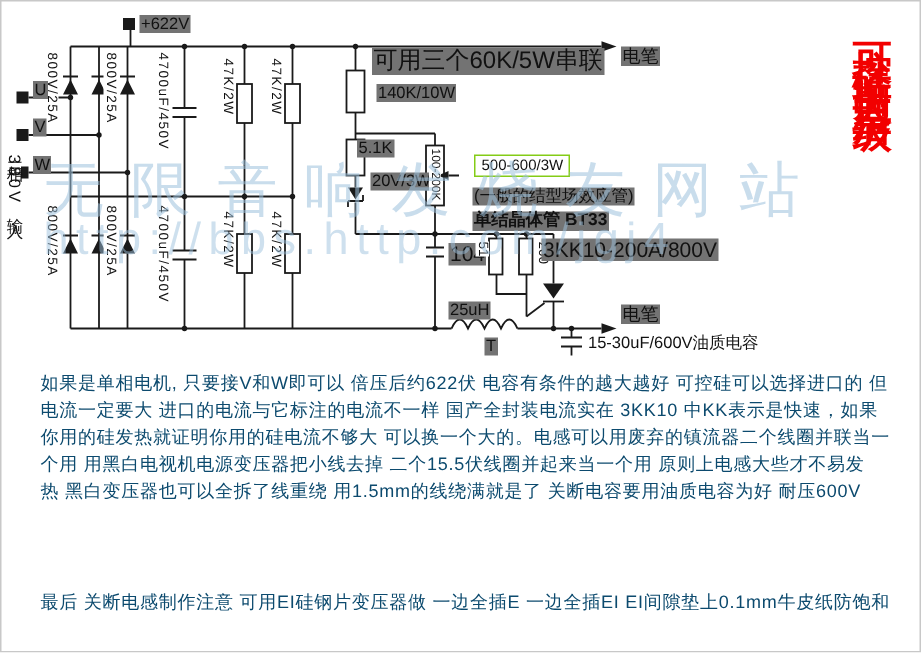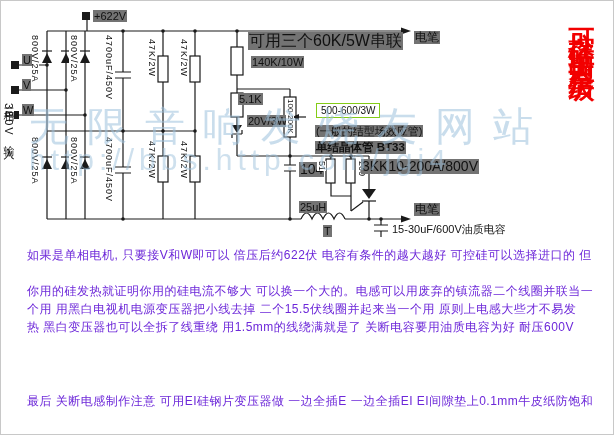--- a/index.html
+++ b/index.html
@@ -8,21 +8,21 @@
           font-family:"Liberation Sans",sans-serif;}
   .lbl{position:absolute;font:11px "Liberation Sans",sans-serif;color:#111;
        background:#737373;padding:0 1px;white-space:nowrap;z-index:3;line-height:1.1;}
   .sm{font-size:14px;}
   .nobg{background:transparent;}
   .vlbl{position:absolute;writing-mode:vertical-rl;font:9px "Liberation Sans",sans-serif;
         color:#111;background:#fff;z-index:3;letter-spacing:1px;white-space:nowrap;line-height:1;}
   .vbig{font-size:11px;letter-spacing:2px;}
   .boxlbl{position:absolute;font:10px "Liberation Sans",sans-serif;color:#111;background:#fff;
           border:1px solid #84cc16;padding:1px 4px;white-space:nowrap;z-index:3;}
-  .note{position:absolute;left:26px;font:12px "Liberation Sans",sans-serif;color:#6d28d9;
+  .note{position:absolute;left:26px;font:12px "Liberation Sans",sans-serif;color:#0c4a6e;
         white-space:nowrap;z-index:3;letter-spacing:0.5px;}
   .wm1{position:absolute;left:28px;top:98px;font:40px "Liberation Sans",sans-serif;
        color:#9ec2dd;opacity:0.55;letter-spacing:18px;white-space:nowrap;z-index:4;}
   .wm2{position:absolute;left:28px;top:142px;font:30px "Liberation Sans",sans-serif;
        color:#9ec2dd;opacity:0.5;letter-spacing:5px;white-space:nowrap;z-index:4;}
   .red-title{position:absolute;left:568px;top:6px;writing-mode:vertical-rl;
              color:#f20000;font:bold 26px "Liberation Sans",sans-serif;
              letter-spacing:6px;z-index:6;line-height:1;}
   svg{position:absolute;left:0;top:0;z-index:2;}
   .bold{font-weight:bold;}
@@ -169,18 +169,19 @@
   <div class="lbl" style="left:298px;top:200px;">25uH</div>
   <div class="lbl" style="left:322px;top:224px;">T</div>
   <div class="lbl nobg" style="left:390px;top:222px;">15-30uF/600V油质电容</div>
 
   <div class="wm1">无限音响发烧友网站</div>
   <div class="wm2">http://bbs.http.com/jgj4</div>
 
   <div class="red-title">可控硅输出大型后级</div>
 
   <div class="note" style="top:246px;">如果是单相电机, 只要接V和W即可以  倍压后约622伏  电容有条件的越大越好  可控硅可以选择进口的  但</div>
+  <div class="note" style="top:264px;">电流一定要大  进口的电流与它标注的电流不一样  国产全封装电流实在 3KK10 中KK表示是快速，如果</div>
   <div class="note" style="top:282px;">你用的硅发热就证明你用的硅电流不够大  可以换一个大的。电感可以用废弃的镇流器二个线圈并联当一</div>
   <div class="note" style="top:300px;">个用  用黑白电视机电源变压器把小线去掉  二个15.5伏线圈并起来当一个用  原则上电感大些才不易发</div>
   <div class="note" style="top:318px;">热  黑白变压器也可以全拆了线重绕  用1.5mm的线绕满就是了   关断电容要用油质电容为好  耐压600V</div>
   <div class="note" style="top:392px;">最后  关断电感制作注意  可用EI硅钢片变压器做  一边全插E  一边全插EI  EI间隙垫上0.1mm牛皮纸防饱和</div>
 
 </div>
 
 </body></html>

